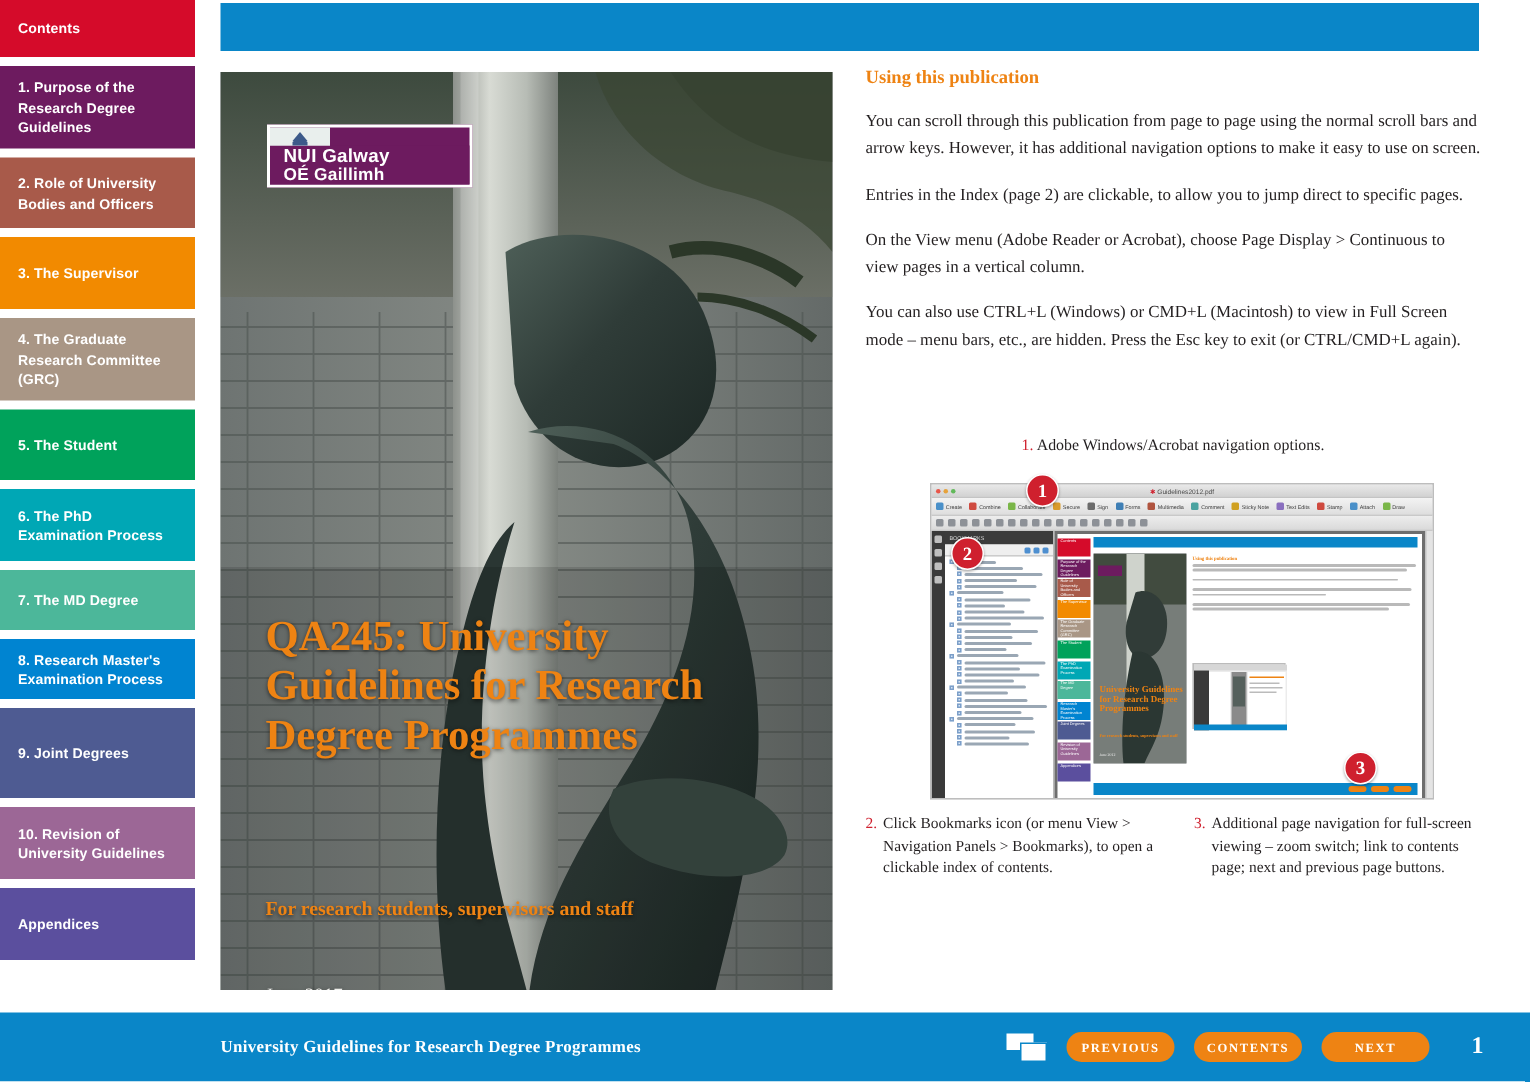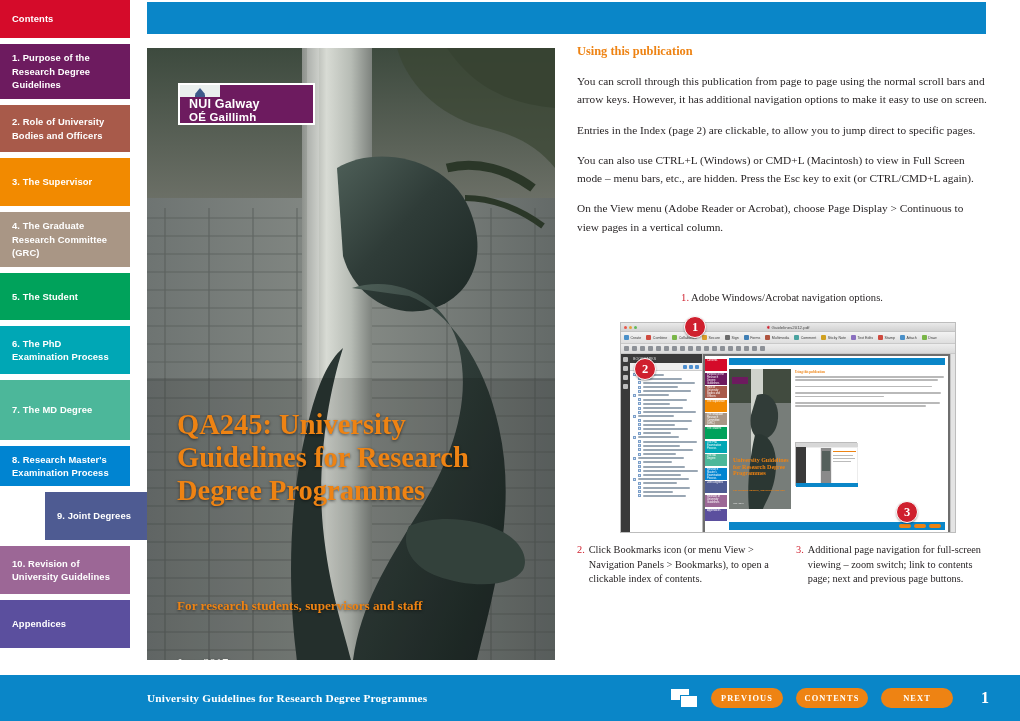--- a/index.html
+++ b/index.html
@@ -264,27 +264,27 @@
       </div>
       <div class="nav-item" style="background: rgb(169, 150, 133); height: 55px;">
         <span>4. The Graduate Research Committee (GRC)</span>
       </div>
       <div class="nav-item" style="background: rgb(0, 162, 91); height: 47px;">
         <span>5. The Student</span>
       </div>
       <div class="nav-item" style="background: rgb(0, 167, 181); height: 48px;">
         <span>6. The PhD Examination Process</span>
       </div>
-      <div class="nav-item" style="background: rgb(76, 183, 154); height: 60px;">
+      <div class="nav-item" style="background: rgb(76, 183, 154); height: 40px;">
         <span>7. The MD Degree</span>
       </div>
       <div class="nav-item" style="background: rgb(0, 132, 209); height: 40px;">
         <span>8. Research Master's Examination Process</span>
       </div>
-      <div class="nav-item" style="background: rgb(78, 91, 146); height: 48px; margin-left: 45px;">
+      <div class="nav-item" style="background: rgb(78, 91, 146); height: 60px;">
         <span>9. Joint Degrees</span>
       </div>
       <div class="nav-item" style="background: rgb(156, 103, 150); height: 48px;">
         <span>10. Revision of University Guidelines</span>
       </div>
       <div class="nav-item" style="background: rgb(91, 79, 158); height: 48px;">
         <span>Appendices</span>
       </div>
     </nav>
 
@@ -362,22 +362,22 @@
     <div class="cover-title">QA245: University Guidelines for Research Degree Programmes</div>
     <div class="cover-sub">For research students, supervisors and staff</div>
     <div class="cover-date">June 2017</div>
   </section>
 
   <section class="rightcol">
     <h2 class="sec-head">Using this publication</h2>
     <div id="paragraphs">
         <p class="body-p">You can scroll through this publication from page to page using the normal scroll bars and arrow keys. However, it has additional navigation options to make it easy to use on screen.</p>
         <p class="body-p">Entries in the Index (page 2) are clickable, to allow you to jump direct to specific pages.</p>
+        <p class="body-p">On the View menu (Adobe Reader or Acrobat), choose Page Display &gt; Continuous to view pages in a vertical column.</p>
         <p class="body-p">You can also use CTRL+L (Windows) or CMD+L (Macintosh) to view in Full Screen mode – menu bars, etc., are hidden. Press the Esc key to exit (or CTRL/CMD+L again).</p>
-        <p class="body-p">On the View menu (Adobe Reader or Acrobat), choose Page Display &gt; Continuous to view pages in a vertical column.</p>
       </div>
   </section>
 
   <div class="fig-caption-top">
     <span class="num">1.</span>
     <span>Adobe Windows/Acrobat navigation options.</span>
   </div>
 
   <div class="figure">
     <div class="ss-titlebar">

